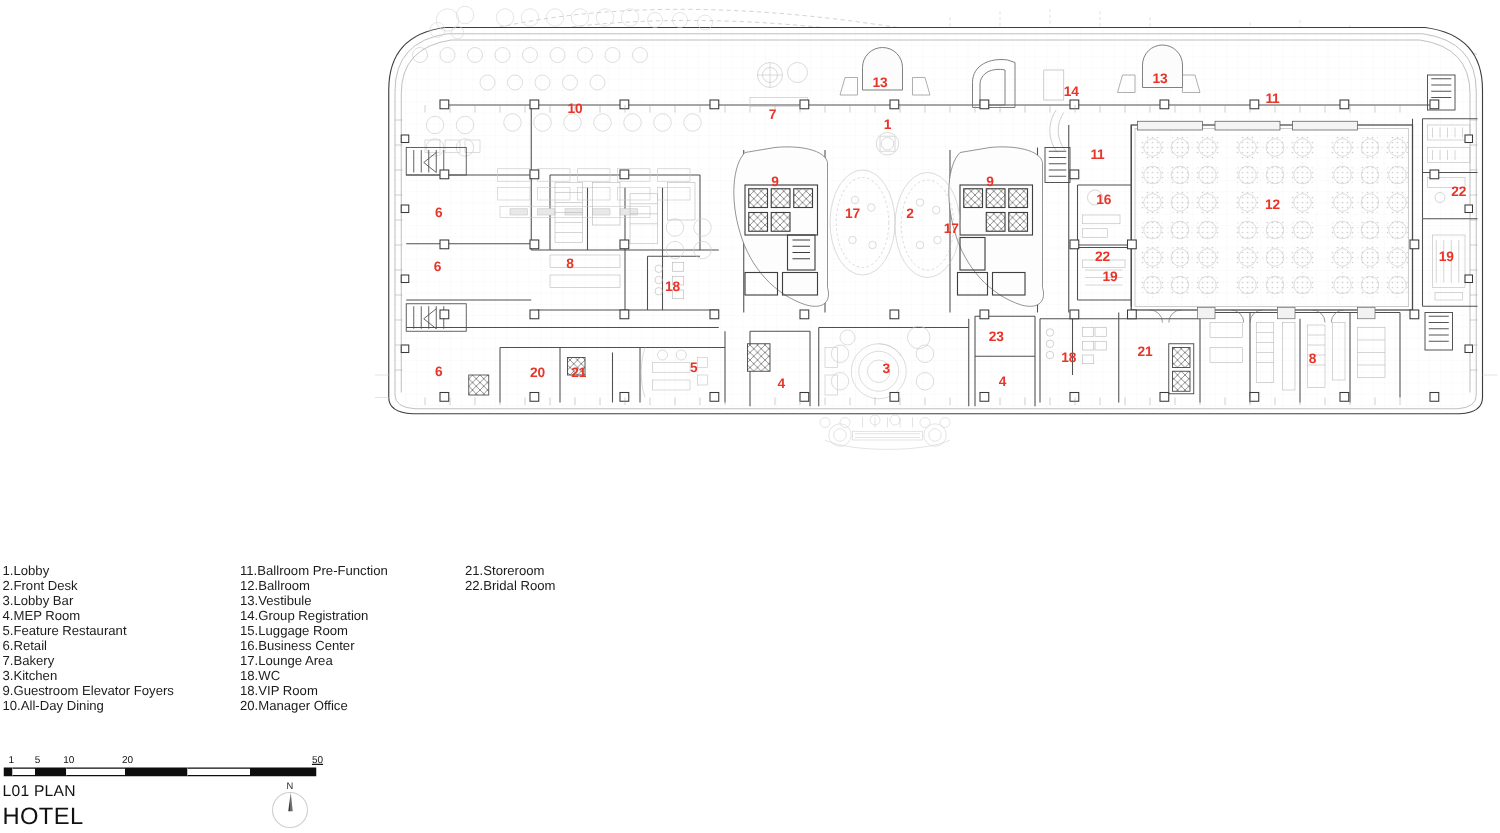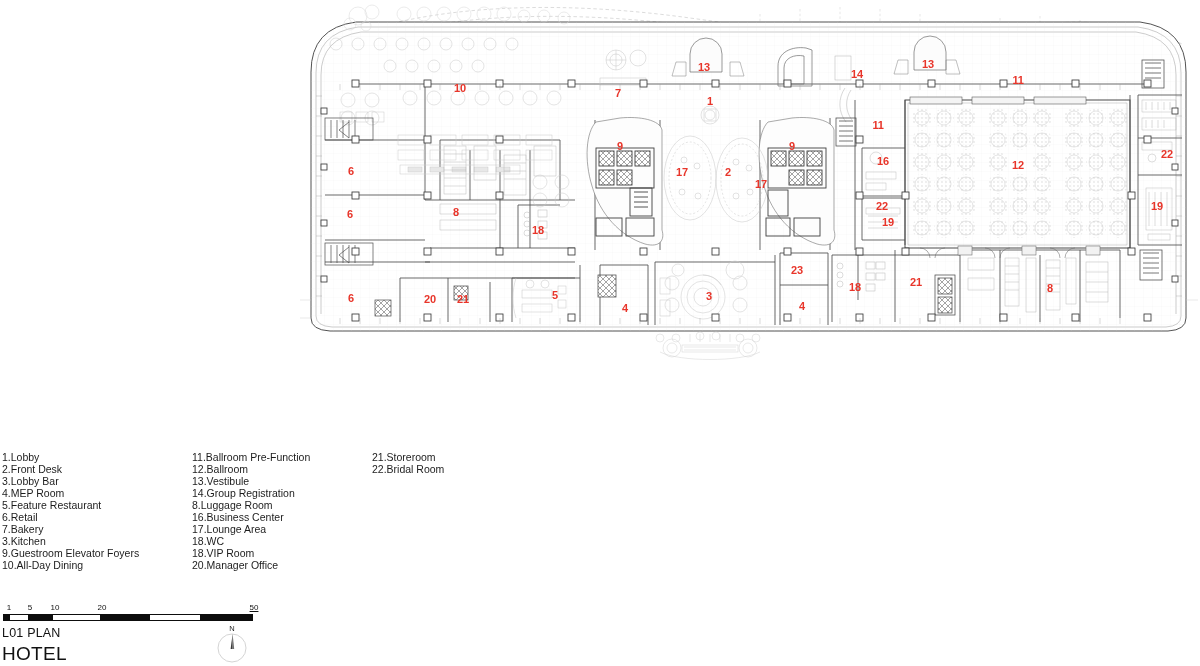--- a/index.html
+++ b/index.html
@@ -796,21 +796,21 @@
       <div class="legend-item">7.Bakery</div>
       <div class="legend-item">3.Kitchen</div>
       <div class="legend-item">9.Guestroom Elevator Foyers</div>
       <div class="legend-item">10.All-Day Dining</div>
     </div>
     <div class="legend-col c1">
       <div class="legend-item">11.Ballroom Pre-Function</div>
       <div class="legend-item">12.Ballroom</div>
       <div class="legend-item">13.Vestibule</div>
       <div class="legend-item">14.Group Registration</div>
-      <div class="legend-item">8.Luggage Room</div>
+      <div class="legend-item">15.Luggage Room</div>
       <div class="legend-item">16.Business Center</div>
       <div class="legend-item">17.Lounge Area</div>
       <div class="legend-item">18.WC</div>
       <div class="legend-item">18.VIP Room</div>
       <div class="legend-item">20.Manager Office</div>
     </div>
     <div class="legend-col c2">
       <div class="legend-item">21.Storeroom</div>
       <div class="legend-item">22.Bridal Room</div>
     </div>

